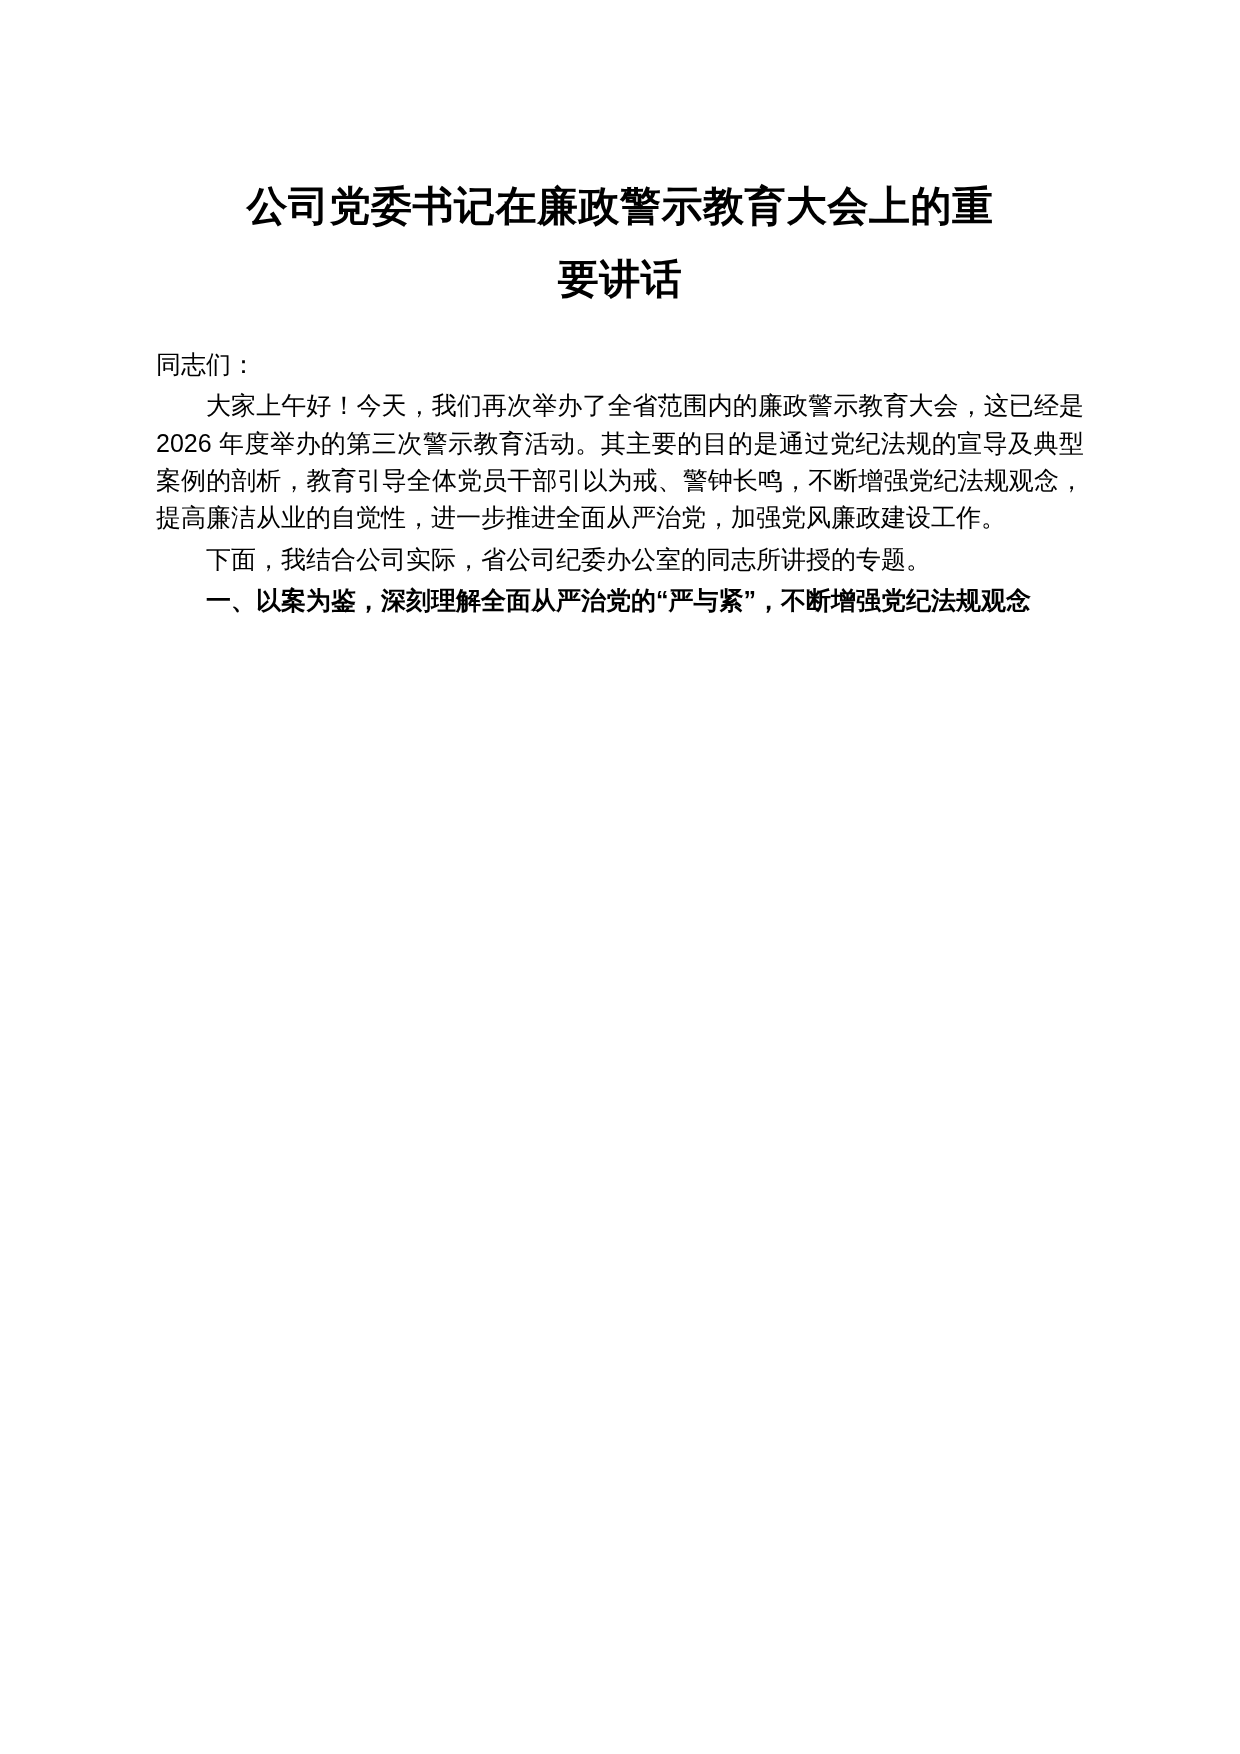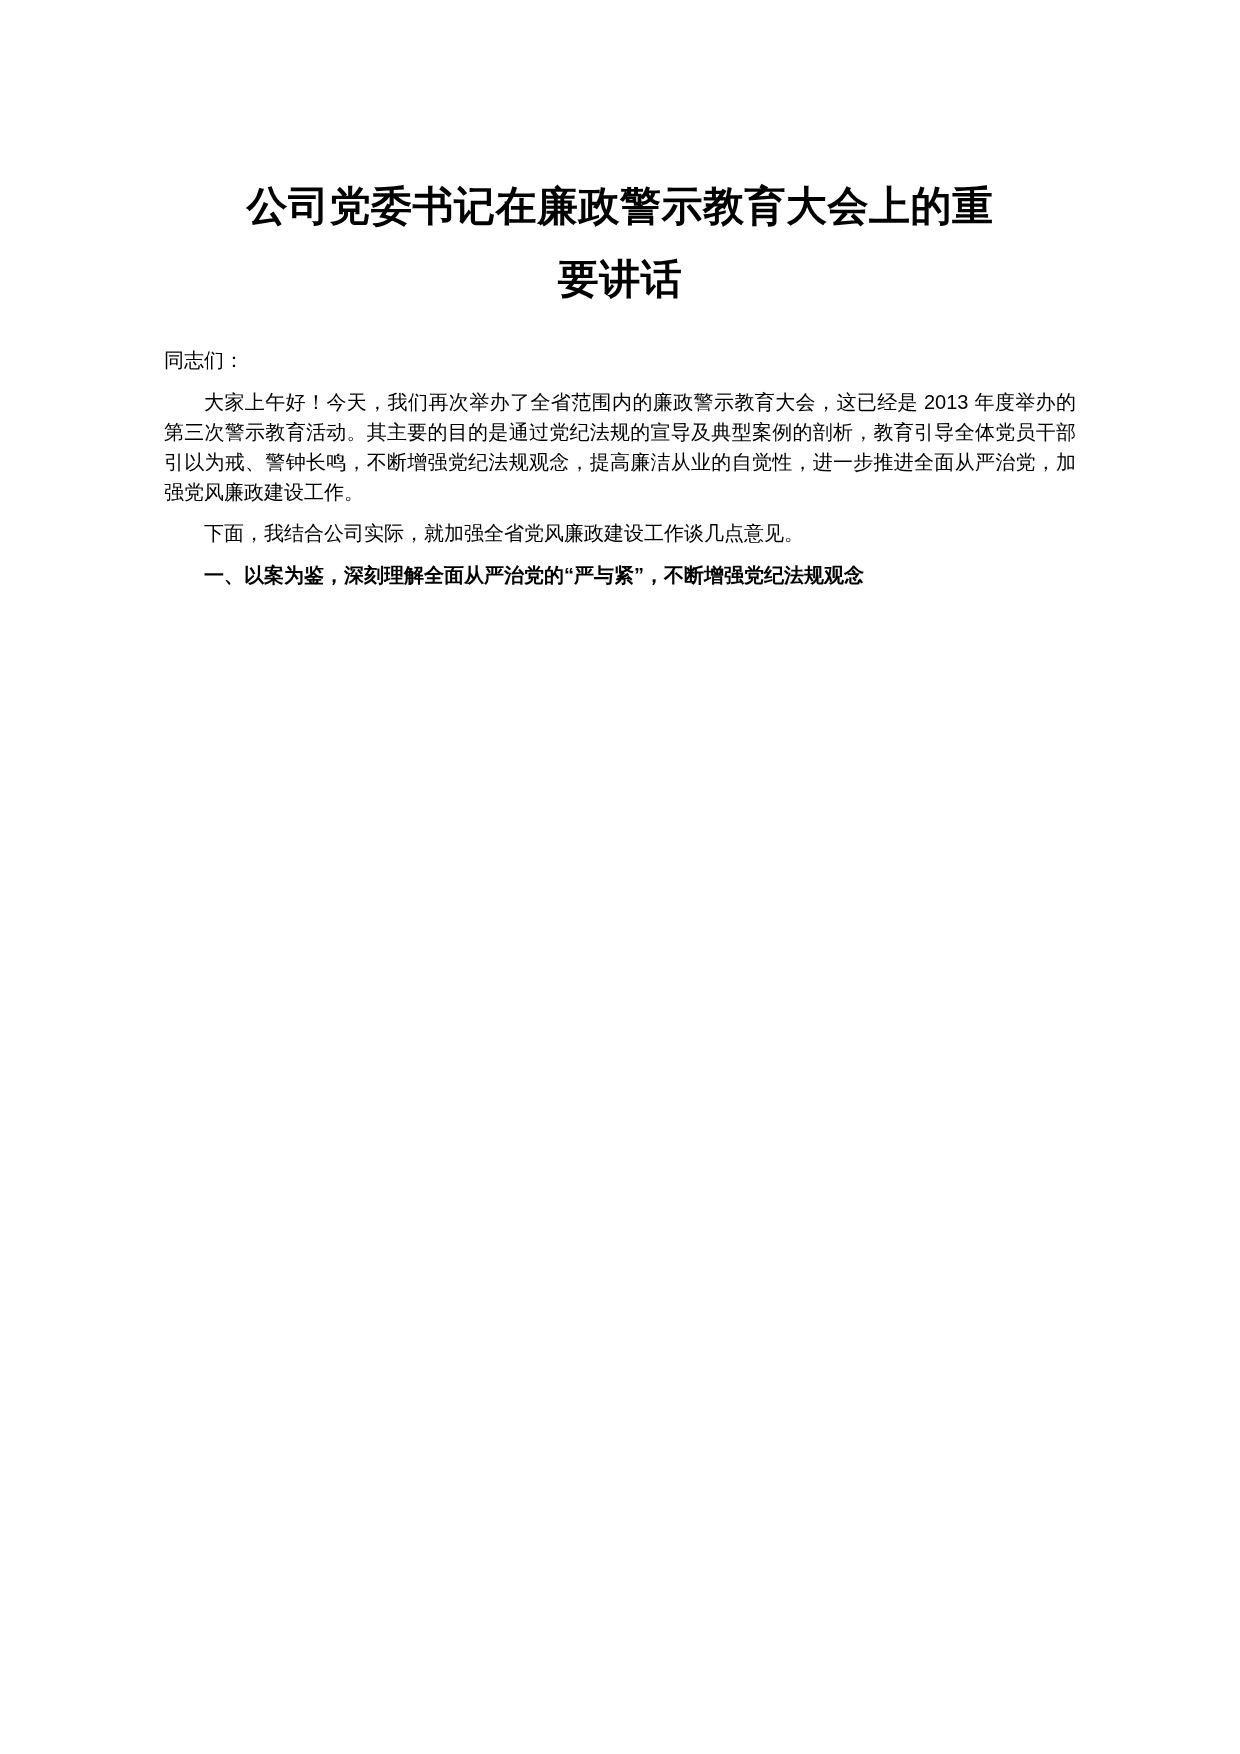--- a/index.html
+++ b/index.html
@@ -25,25 +25,25 @@
   .doc-title {
     font-size: 41px;
     font-weight: bold;
     line-height: 1.78;
     text-align: center;
     letter-spacing: 0.5px;
     margin: 0 0 30px 0;
     padding: 0 22px;
   }
   .para {
-    font-size: 20px;
+    font-size: 25px;
     line-height: 1.495;
     text-align: justify;
     text-justify: inter-ideograph;
-    margin: 12px;
+    margin: 4px;
     letter-spacing: 0px;
     word-break: break-all;
   }
   .para.indent {
     text-indent: 2em;
   }
   .para.heading {
     font-weight: bold;
     text-indent: 2em;
   }
@@ -53,21 +53,21 @@
 
 <div class="page">
 
   <h1 class="doc-title">
     <span>公司党委书记在廉政警示教育大会上的重</span><br>
     <span>要讲话</span>
   </h1>
 
   <p class="para">同志们：</p>
 
-  <p class="para indent">大家上午好！今天，我们再次举办了全省范围内的廉政警示教育大会，这已经是 2013 年度举办的第三次警示教育活动。其主要的目的是通过党纪法规的宣导及典型案例的剖析，教育引导全体党员干部引以为戒、警钟长鸣，不断增强党纪法规观念，提高廉洁从业的自觉性，进一步推进全面从严治党，加强党风廉政建设工作。</p>
+  <p class="para indent">大家上午好！今天，我们再次举办了全省范围内的廉政警示教育大会，这已经是 2026 年度举办的第三次警示教育活动。其主要的目的是通过党纪法规的宣导及典型案例的剖析，教育引导全体党员干部引以为戒、警钟长鸣，不断增强党纪法规观念，提高廉洁从业的自觉性，进一步推进全面从严治党，加强党风廉政建设工作。</p>
 
 
-  <p class="para indent">下面，我结合公司实际，就加强全省党风廉政建设工作谈几点意见。</p>
+  <p class="para indent">下面，我结合公司实际，省公司纪委办公室的同志所讲授的专题。</p>
 
   <p class="para heading">一、以案为鉴，深刻理解全面从严治党的“严与紧”，不断增强党纪法规观念</p>
 
 
 </div>
 
 </body></html>

